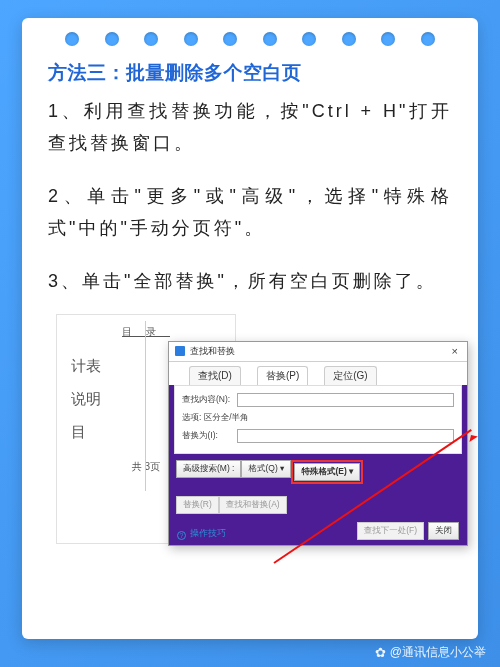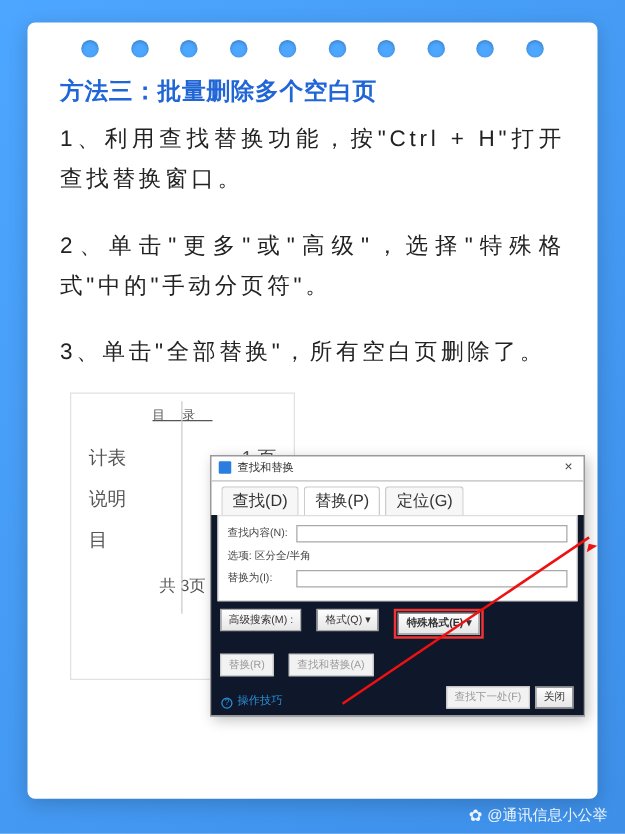--- a/index.html
+++ b/index.html
@@ -24,45 +24,45 @@
   .para { font-size: 18px; color: #222; line-height: 1.75; margin-bottom: 22px;
     text-align: justify; letter-spacing: 3px; }
   .shot-area { position: relative; margin: 0 8px; height: 260px; }
   .doc-bg {
     position: absolute; left: 0; top: -6px; width: 180px; height: 230px;
     background: #fff; border: 1px solid #e1e1e1;
     padding: 10px 14px; font-size: 10px; color: #555;
   }
   .doc-bg .doc-title { text-align: center; letter-spacing: 14px; margin-bottom: 18px; text-decoration: underline; }
   .doc-bg .row { display: flex; justify-content: space-between; margin-bottom: 14px; font-size: 15px; }
-  .doc-bg .sum { text-align: center; margin-top: 18px; font-size: 13px; }
+  .doc-bg .sum { text-align: center; margin-top: 18px; font-size: 10px; }
   .vline { border-left: 1px solid #ccc; height: 170px; position: absolute; left: 88px; top: 6px; }
 
   .dialog {
-    position: absolute; left: 112px; top: 44px; width: 300px;
-    background: #0f172a; border: 1px solid #999;
+    position: absolute; left: 112px; top: 21px; width: 300px;
+    background: #4c1d95; border: 1px solid #999;
     box-shadow: 2px 3px 10px rgba(0,0,0,.25);
     font-size: 9px; color: #333;
   }
   .dlg-titlebar {
     background: #fff; display: flex; align-items: center;
     padding: 3px 6px; border-bottom: 1px solid #cfcfcf;
   }
   .dlg-icon { width: 10px; height: 10px; background: #2b7de0; margin-right: 5px; border-radius: 1px; }
   .dlg-close { margin-left: auto; font-size: 11px; color: #444; padding: 0 3px; }
   .dlg-tabs { display: flex; padding: 4px 8px 0 8px; gap: 4px; background: #fff; }
   .dlg-tab { padding: 2px 8px; border: 1px solid #ccc; border-bottom: none;
-    border-radius: 3px 3px 0 0; background: #f7f7f7; font-size: 13px; }
+    border-radius: 3px 3px 0 0; background: #f7f7f7; font-size: 10px; margin-left: 12px; }
   .dlg-tab.active { background: #fff; }
   .dlg-body { background: #fff; margin: 0 5px; padding: 7px 7px 5px 7px; border: 1px solid #ddd; }
   .field-row { display: flex; align-items: center; margin-bottom: 5px; gap: 5px; }
   .field-row label { width: 50px; font-size: 8.5px; color: #444; }
   .field-row .ipt { flex: 1; height: 14px; border: 1px solid #a9a9a9; background: #fff; }
   .opts { font-size: 8.5px; color: #444; margin: 2px 0 5px 0; }
-  .btn-row { display: flex; gap: 12px; padding: 6px 7px; flex-wrap: wrap; }
+  .btn-row { display: flex; gap: 0; padding: 6px 7px; flex-wrap: wrap; }
   .wbtn { height: 18px; border: 1px solid #a9a9a9; background: linear-gradient(#fdfdfd,#e7e7e7);
     font-size: 8.5px; display: flex; align-items: center; justify-content: center;
     padding: 0 6px; white-space: nowrap; }
   .wbtn.disabled { color: #999; border-color: #ccc; background: #f2f2f2; }
   .highlight-box { border: 2px solid #e33; padding: 1px; font-weight: bold; }
   .tip-row { display: flex; align-items: flex-end; padding: 2px 8px 5px 8px; gap: 4px; }
   .tip-icon { width: 9px; height: 9px; border: 1px solid #2b8fd6; border-radius: 50%;
     color: #2b8fd6; font-size: 7px; display: flex; align-items: center; justify-content: center; }
   .tip-row .spacer { flex: 1; }
 

